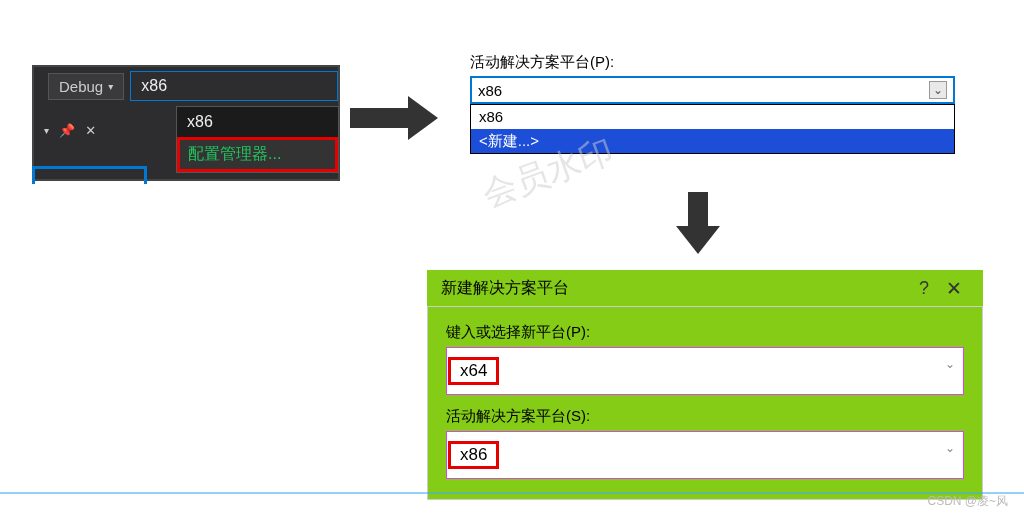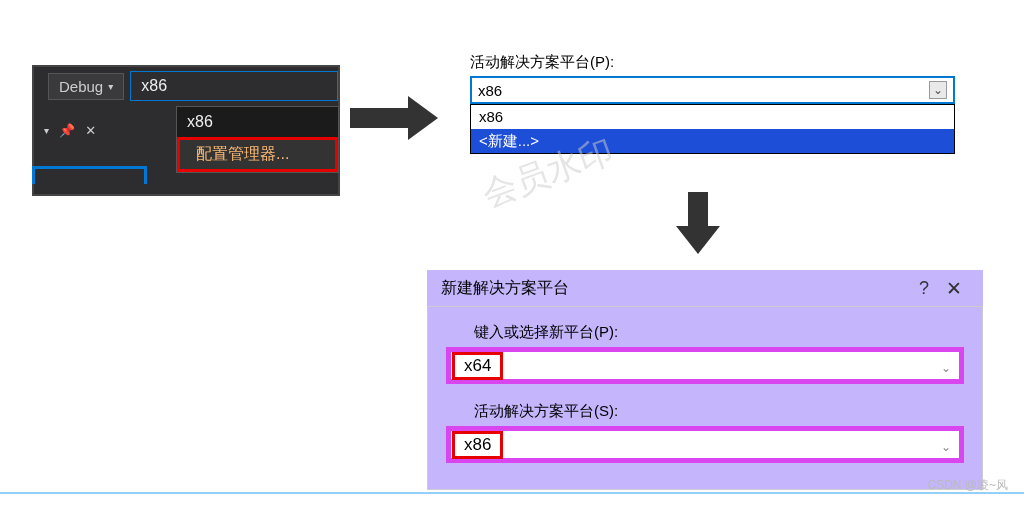--- a/index.html
+++ b/index.html
@@ -12,21 +12,21 @@
       position: relative;
       overflow: hidden;
     }
 
     
     .vs-panel {
       position: absolute;
       left: 32px;
       top: 65px;
       width: 308px;
-      height: 131px;
+      height: 116px;
       background: #2d2d30;
       border: 2px solid #444;
     }
     .vs-row1 {
       display: flex;
       align-items: center;
       height: 38px;
       padding-left: 14px;
       gap: 6px;
     }
@@ -56,23 +56,23 @@
       background: #1b1b1c;
       border: 1px solid #555;
     }
     .vs-drop-item {
       color: #eee;
       padding: 6px 10px;
       font-size: 16px;
     }
     .vs-drop-item.highlight {
       border: 3px solid #e60000;
-      color: #fdba74;
+      color: #22c55e;
       background: #333;
-      padding: 4px 16px;
+      padding: 4px 8px;
     }
     .vs-row2 {
       display: flex;
       align-items: center;
       gap: 10px;
       padding: 6px 10px;
       color: #ccc;
       margin-top: 12px;
     }
     .vs-tri { font-size: 10px; color: #ccc; }
@@ -202,21 +202,21 @@
       transform: rotate(-20deg);
       pointer-events: none;
     }
 
     
     .dialog {
       position: absolute;
       left: 427px;
       top: 270px;
       width: 556px;
-      background: #c4b5fd;
+      background: #84cc16;
     }
     .dialog-title-row {
       display: flex;
       align-items: center;
       height: 36px;
       padding: 0 14px;
     }
     .dialog-title {
       flex: 1;
       font-size: 16px;
@@ -235,50 +235,49 @@
       color: #333;
     }
     .dialog-body {
       border: 1px solid #ccc;
       padding: 16px 18px 8px 18px;
     }
     .field-label {
       font-size: 15px;
       margin-bottom: 5px;
       color: #000;
-      margin-left: 28px;
     }
     .field-combo {
-      border: 5px solid #d946ef;
-      height: 37px;
+      border: 1px solid #d946ef;
+      height: 48px;
       display: flex;
       align-items: center;
       background: #fff;
-      margin-bottom: 18px;
+      margin-bottom: 12px;
       position: relative;
     }
     .field-combo .value-box {
       border: 3px solid #e60000;
       padding: 1px 9px;
       font-size: 17px;
       color: #000;
       margin-left: 1px;
     }
     .field-combo .chev2 {
       position: absolute;
       right: 8px;
       top: 9px;
       font-size: 12px;
       color: #888;
     }
 
     .credit {
       position: absolute;
       right: 16px;
-      bottom: 20px;
+      bottom: 4px;
       font-size: 12px;
       color: #bbb;
     }
     .blue-separator {
       position: absolute;
       left: 0;
       bottom: 20px;
       width: 1024px;
       height: 2px;
       background: #3ea9f5;

